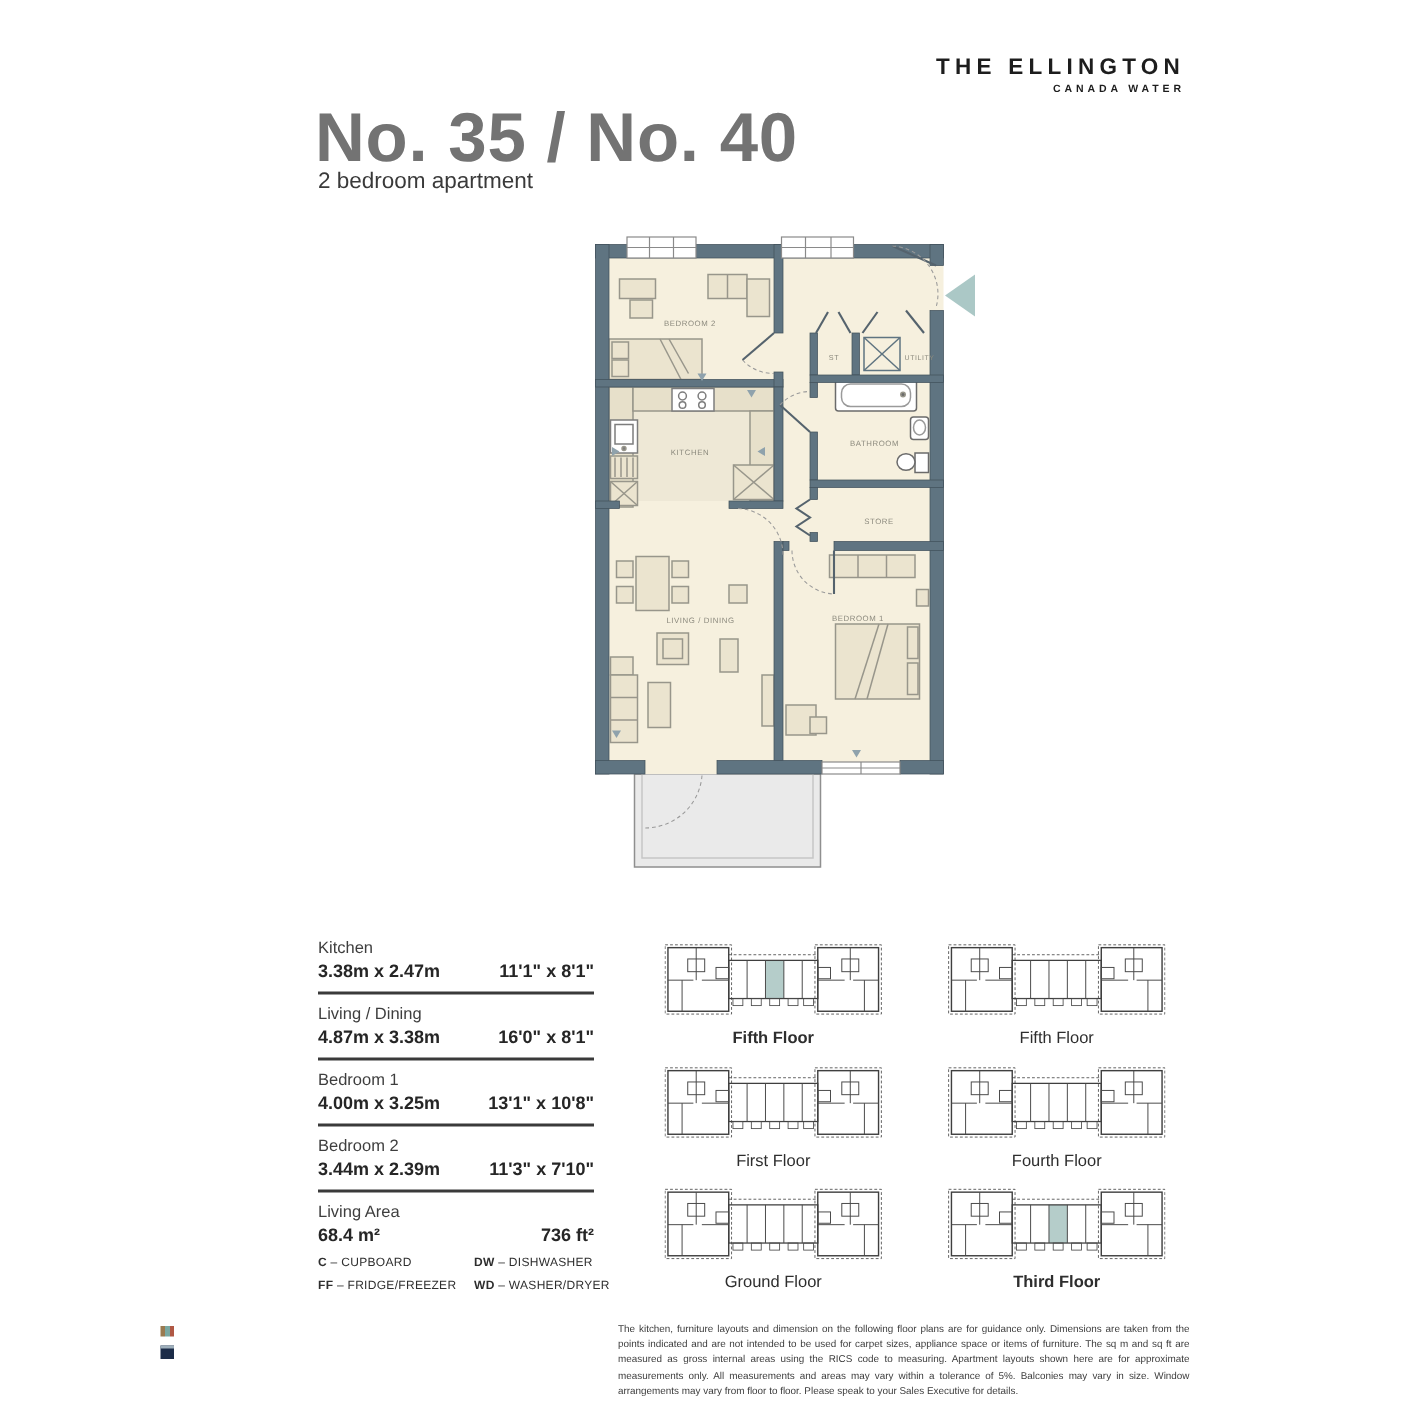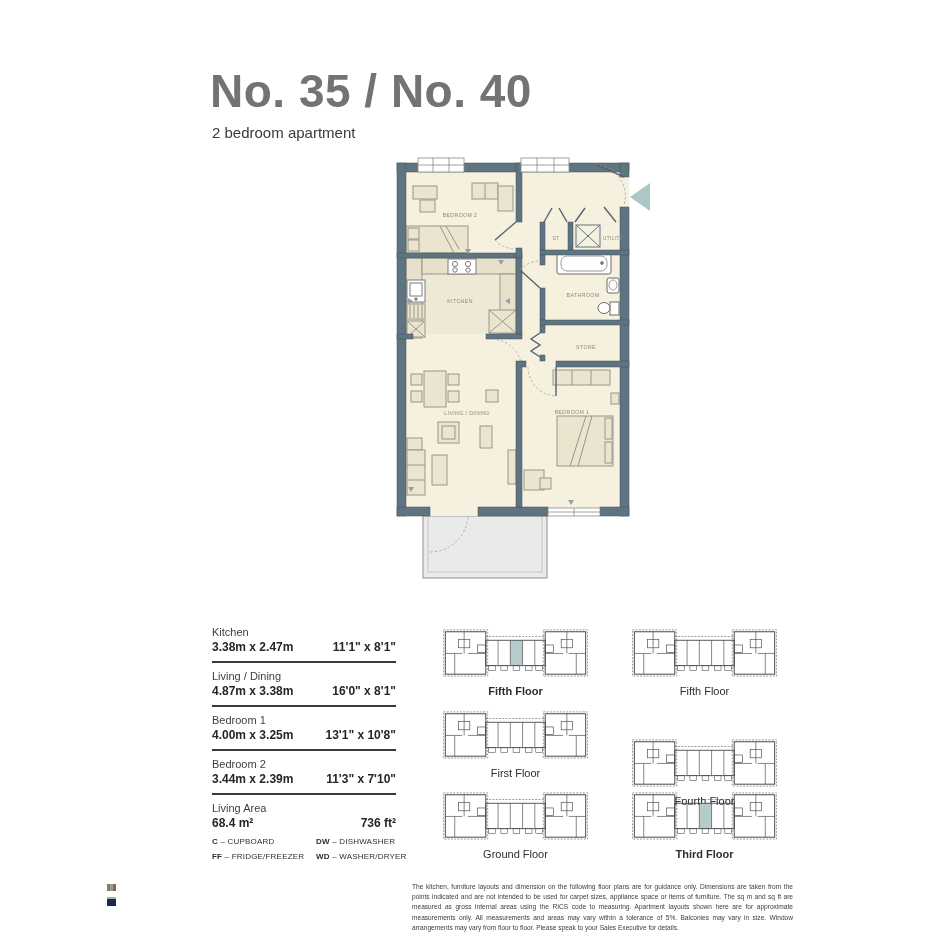--- a/index.html
+++ b/index.html
@@ -7,21 +7,21 @@
         font-family:"Liberation Sans",sans-serif;color:#3a3a3a;}
   .abs{position:absolute;}
 
   
   .brand{left:560px;top:36px;width:230px;text-align:right;}
   .brand-name{font-size:15px;font-weight:700;letter-spacing:3.5px;color:#1d1d1d;white-space:nowrap;}
   .brand-loc{font-size:7px;font-weight:700;letter-spacing:2.6px;color:#1d1d1d;margin-top:3px;}
 
   
   .title{left:210px;top:64px;font-size:46px;font-weight:700;color:#737373;letter-spacing:0.5px;}
-  .subtitle{left:212px;top:124px;font-size:15px;color:#3a3a3a;}
+  .subtitle{left:212px;top:112px;font-size:15px;color:#3a3a3a;}
 
   
   .dims{left:212px;top:626px;width:184px;}
   .dim-name{font-size:11px;color:#3e3e3e;line-height:13px;}
   .dim-vals{display:flex;justify-content:space-between;font-size:12px;font-weight:700;color:#262626;line-height:15px;margin-top:1px;}
   .dim-rule{border:none;border-top:2px solid #3a3a3a;margin:6px 0 7px 0;}
 
   
   .floor-cell{position:absolute;width:145px;text-align:center;}
   .floor-label{font-size:11px;color:#2e2e2e;margin-top:4px;}
@@ -39,20 +39,24 @@
   
   .mark1{left:107px;top:884px;width:9px;height:7px;
          background:linear-gradient(90deg,#9a7a50 0 34%,#79a8a2 34% 67%,#b05844 67% 100%);}
   .mark2{left:107px;top:897px;width:9px;height:7px;background:#1c2c48;border-top:2px solid #9fb0bc;}
 </style>
 </head>
 <body>
 
 <div class="page">
 
+  <div class="abs brand">
+    <div class="brand-name">THE ELLINGTON</div>
+    <div class="brand-loc">CANADA WATER</div>
+  </div>
 
   <div class="abs title">No. 35 / No. 40</div>
   <div class="abs subtitle">2 bedroom apartment</div>
 
   <svg class="abs" style="left:380px;top:150px;" width="300" height="440" viewBox="0 0 300 440">
 
     <g>
       <rect x="43" y="366" width="124" height="62" fill="#eaeaea" stroke="#8f8f8f" stroke-width="1"></rect>
       <rect x="48" y="366" width="114" height="56" fill="none" stroke="#c6c6c6" stroke-width="1"></rect>
     </g>
@@ -400,21 +404,21 @@
             <rect x="108" y="18" width="9" height="8"></rect>
           </g>
           <g fill="none" stroke="#4a4a4a" stroke-width="0.6">
             <rect x="48" y="40" width="7" height="5"></rect>
             <rect x="61" y="40" width="7" height="5"></rect>
             <rect x="74" y="40" width="7" height="5"></rect>
             <rect x="87" y="40" width="7" height="5"></rect>
             <rect x="98" y="40" width="7" height="5"></rect>
           </g>
         </svg><div class="floor-label">First Floor</div></div>
-      <div class="floor-cell" style="left: 632px; top: 738px;"><svg width="145" height="49" viewBox="0 0 153 52">
+      <div class="floor-cell" style="left: 632px; top: 710px;"><svg width="145" height="49" viewBox="0 0 153 52">
           <g fill="none" stroke="#4a4a4a" stroke-width="0.6" stroke-dasharray="2,1.5">
             <rect x="0" y="2" width="47" height="49"></rect>
             <rect x="106" y="2" width="47" height="49"></rect>
             <line x1="45" y1="9" x2="108" y2="9"></line>
           </g>
           <g fill="none" stroke="#3f3f3f" stroke-width="1">
             <rect x="2" y="4" width="43" height="45"></rect>
             <rect x="108" y="4" width="43" height="45"></rect>
             <rect x="45" y="13" width="63" height="27" stroke-width="0.9"></rect>
           </g>

